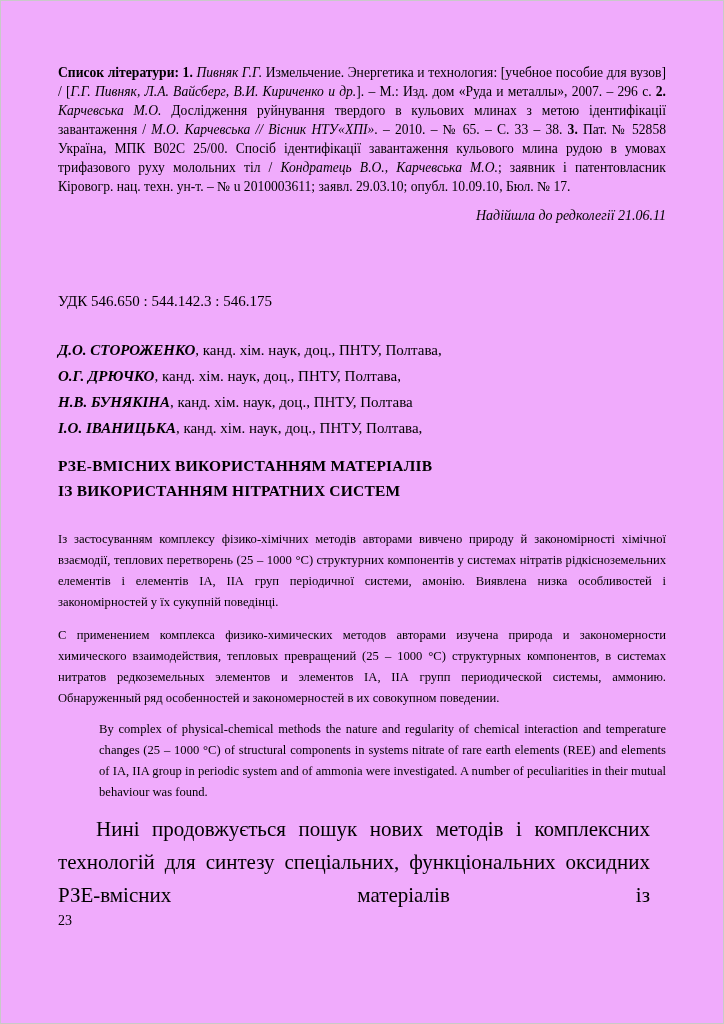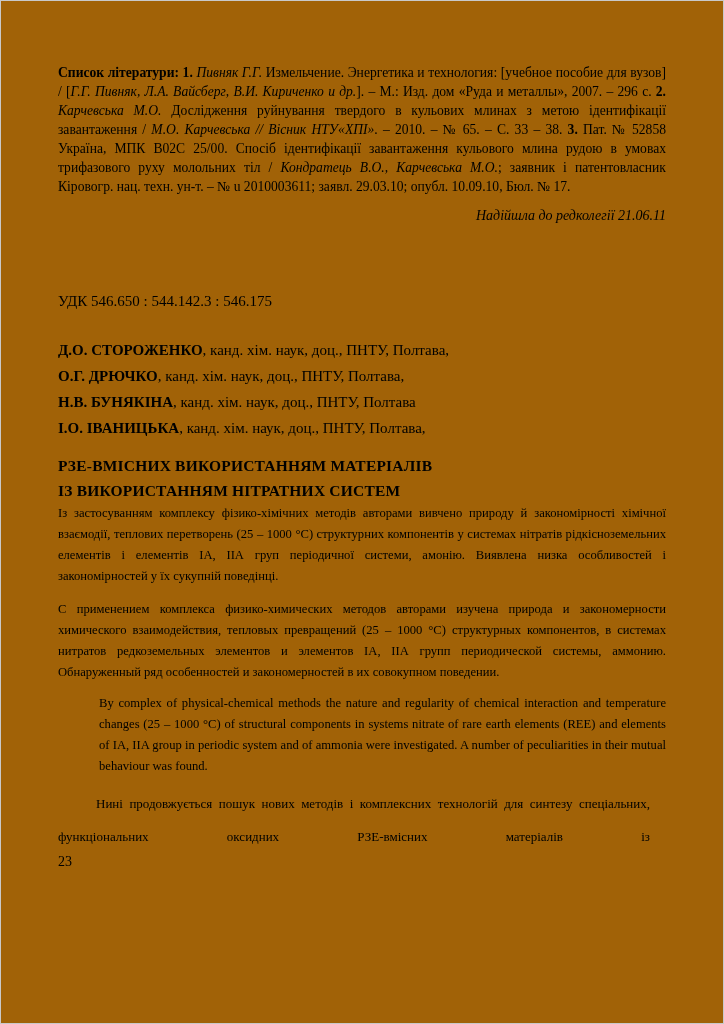--- a/index.html
+++ b/index.html
@@ -5,21 +5,21 @@
   html, body {
     margin: 0;
     padding: 0;
     background: #ffffff;
   }
   .page {
     position: relative;
     width: 724px;
     height: 1024px;
     box-sizing: border-box;
-    background: #a16207;
+    background: #f0abfc;
     border: 1px solid #c9c9c9;
     padding: 62px 57px 20px 57px;
     font-family: "Liberation Serif", "DejaVu Serif", serif;
     color: #000000;
     overflow: hidden;
   }
   .refs {
     margin: 0;
     font-size: 13.6px;
     line-height: 19px;
@@ -40,40 +40,41 @@
   .authors {
     margin-top: 26px;
   }
   .author {
     margin: 0;
     font-size: 15px;
     line-height: 26px;
   }
   .author .a-name {
     font-weight: bold;
+    font-style: italic;
   }
   .title {
     margin-top: 12px;
     font-size: 15.5px;
     font-weight: bold;
     line-height: 25px;
     letter-spacing: 0.2px;
   }
   .abstract {
     margin: 0;
     font-size: 12.6px;
     line-height: 21px;
     text-align: justify;
   }
-  .abstract.uk { }
+  .abstract.uk { margin-top: 26px; }
   .abstract.ru { margin-top: 12px; }
   .abstract.en { margin-top: 10px; margin-left: 41px; }
   .body-text {
     margin: 10px 16px 0 0;
-    font-size: 13px;
+    font-size: 21px;
     line-height: 33px;
     text-align: justify;
     text-align-last: justify;
     text-indent: 38px;
   }
   .page-num {
     margin-top: 1px;
     font-size: 14px;
     text-align: left;
   }

